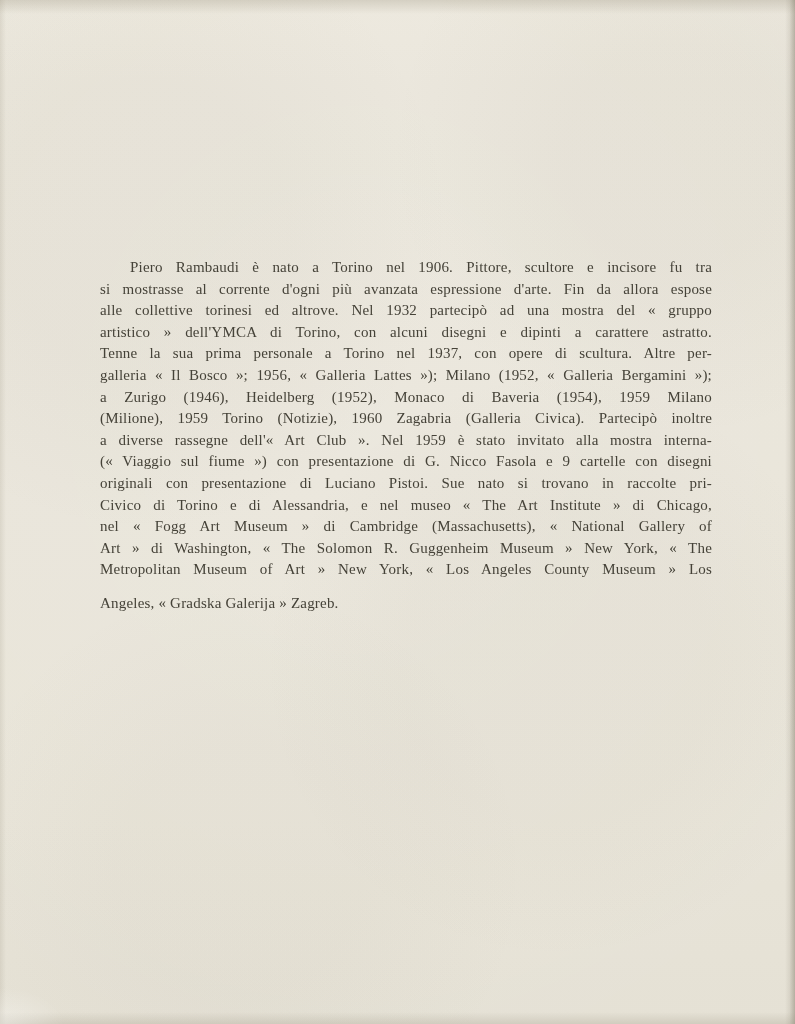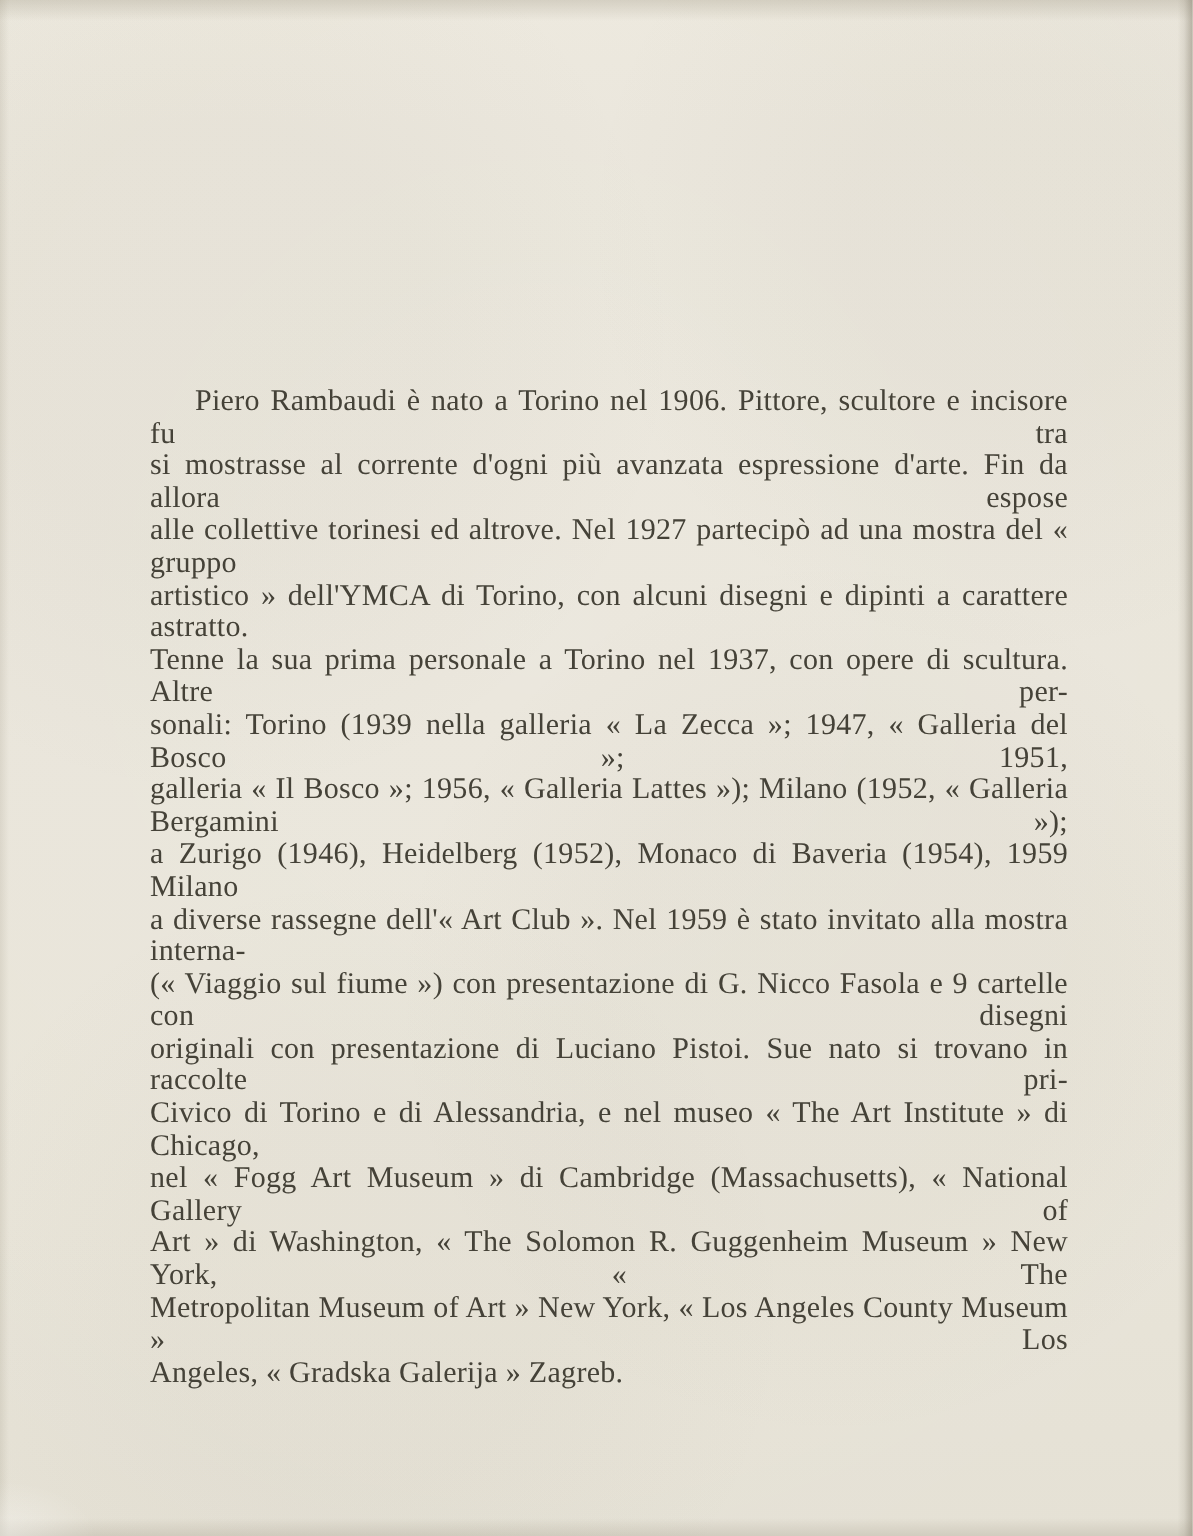--- a/index.html
+++ b/index.html
@@ -59,56 +59,57 @@
     left: 0; bottom: 0; width: 70px; height: 40px;
     background: radial-gradient(ellipse at 0% 100%, rgba(255,255,255,0.35), rgba(255,255,255,0) 65%);
   }
 
   .text-block {
     position: absolute;
     left: 100px;
     top: 257px;
     width: 612px;
     color: #454238;
-    font-size: 20px;
+    font-size: 15px;
     line-height: 21.6px;
     letter-spacing: 0.2px;
     text-rendering: optimizeLegibility;
   }
   .text-line {
     text-align: justify;
     text-align-last: justify;
   }
   .text-line.first {
     text-indent: 30px;
   }
   .text-line.last {
     text-align-last: left;
+    margin-top: 12px;
   }
 </style>
 </head>
 <body>
 
 <div class="paper">
   <div class="paper-texture"></div>
   <div class="edge-top"></div>
   <div class="edge-right"></div>
   <div class="edge-left"></div>
   <div class="edge-bottom"></div>
   <div class="corner-curl"></div>
 
   <div class="text-block">
       <div class="text-line first">Piero Rambaudi è nato a Torino nel 1906. Pittore, scultore e incisore fu tra</div>
       <div class="text-line">si mostrasse al corrente d'ogni più avanzata espressione d'arte. Fin da allora espose</div>
-      <div class="text-line">alle collettive torinesi ed altrove. Nel 1927 partecipò ad una mostra del « gruppo</div>
+      <div class="text-line">alle collettive torinesi ed altrove. Nel 1932 partecipò ad una mostra del « gruppo</div>
       <div class="text-line">artistico » dell'YMCA di Torino, con alcuni disegni e dipinti a carattere astratto.</div>
       <div class="text-line">Tenne la sua prima personale a Torino nel 1937, con opere di scultura. Altre per-</div>
-      <div class="text-line">sonali: Torino (1939 nella galleria « La Zecca »; 1947, « Galleria del Bosco »; 1951,</div>
       <div class="text-line">galleria « Il Bosco »; 1956, « Galleria Lattes »); Milano (1952, « Galleria Bergamini »);</div>
       <div class="text-line">a Zurigo (1946), Heidelberg (1952), Monaco di Baveria (1954), 1959 Milano</div>
+      <div class="text-line">(Milione), 1959 Torino (Notizie), 1960 Zagabria (Galleria Civica). Partecipò inoltre</div>
       <div class="text-line">a diverse rassegne dell'« Art Club ». Nel 1959 è stato invitato alla mostra interna-</div>
       <div class="text-line">(« Viaggio sul fiume ») con presentazione di G. Nicco Fasola e 9 cartelle con disegni</div>
       <div class="text-line">originali con presentazione di Luciano Pistoi. Sue nato si trovano in raccolte pri-</div>
       <div class="text-line">Civico di Torino e di Alessandria, e nel museo « The Art Institute » di Chicago,</div>
       <div class="text-line">nel « Fogg Art Museum » di Cambridge (Massachusetts), « National Gallery of</div>
       <div class="text-line">Art » di Washington, « The Solomon R. Guggenheim Museum » New York, « The</div>
       <div class="text-line">Metropolitan Museum of Art » New York, « Los Angeles County Museum » Los</div>
       <div class="text-line last">Angeles, « Gradska Galerija » Zagreb.</div>
     </div>
 </div>

